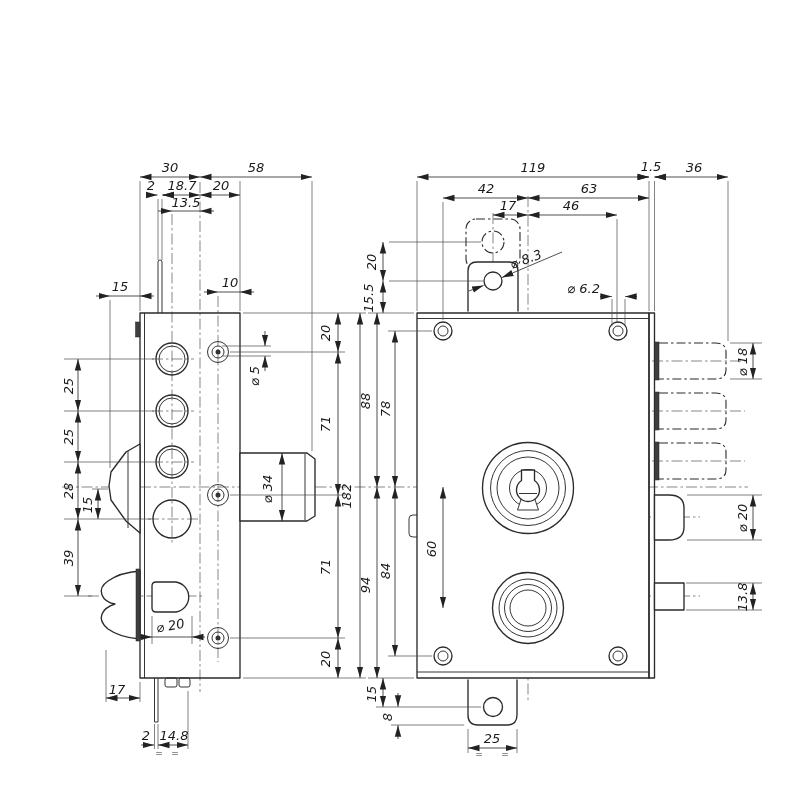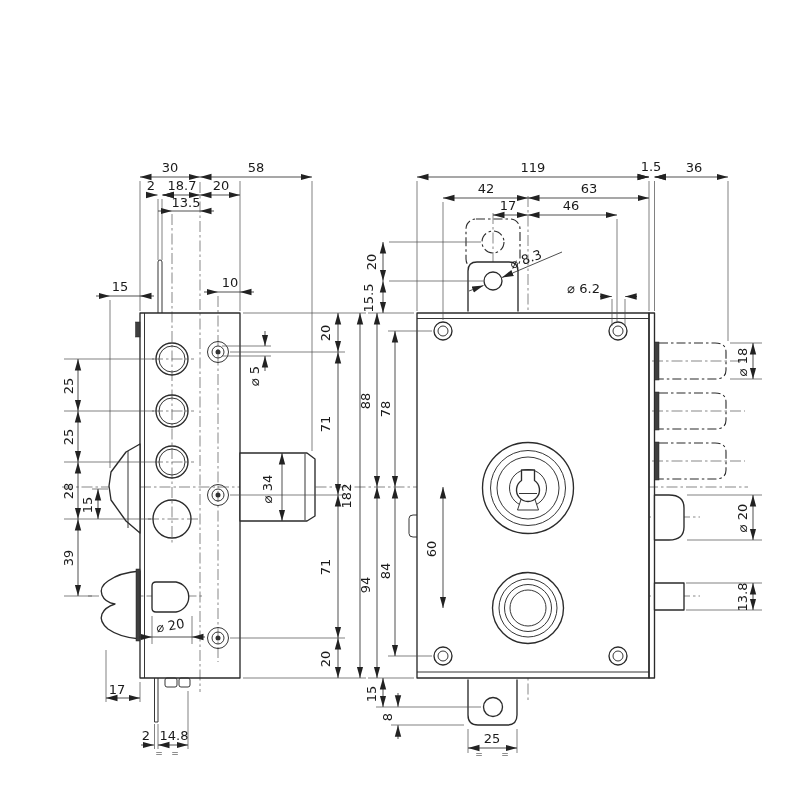--- a/index.html
+++ b/index.html
@@ -1,16 +1,16 @@
 <!DOCTYPE html>
 <html><head>
 <meta charset="utf-8">
 <style>
   html,body{margin:0;padding:0;background:#ffffff;}
-  .stage{width:800px;height:800px;background:#ffffff;position:relative;font-family:"DejaVu Sans","Liberation Sans",sans-serif;}
+  .stage{width:800px;height:800px;background:#ffffff;position:relative;font-family:"DejaVu Sans","Liberation Sans",sans-serif;font-style:italic;}
   svg{display:block}
   .ol{fill:none;stroke:#2b2b2b;stroke-width:1.35;stroke-linejoin:round;stroke-linecap:round}
   .ol2{fill:none;stroke:#2b2b2b;stroke-width:0.95;stroke-linejoin:round}
   .thin{fill:none;stroke:#4a4a4a;stroke-width:0.7}
   .dim{fill:none;stroke:#2f2f2f;stroke-width:0.85}
   .cl{fill:none;stroke:#555;stroke-width:0.7;stroke-dasharray:11 3 2.5 3}
   .dash{fill:none;stroke:#2b2b2b;stroke-width:1.1;stroke-dasharray:9 3 2.5 3;stroke-linejoin:round}
   .dark{fill:#3f3f3f;stroke:#222;stroke-width:0.5}
   .wfill{fill:#ffffff}
   text{font-family:"DejaVu Sans","Liberation Sans",sans-serif;font-size:13px;fill:#1a1a1a}

